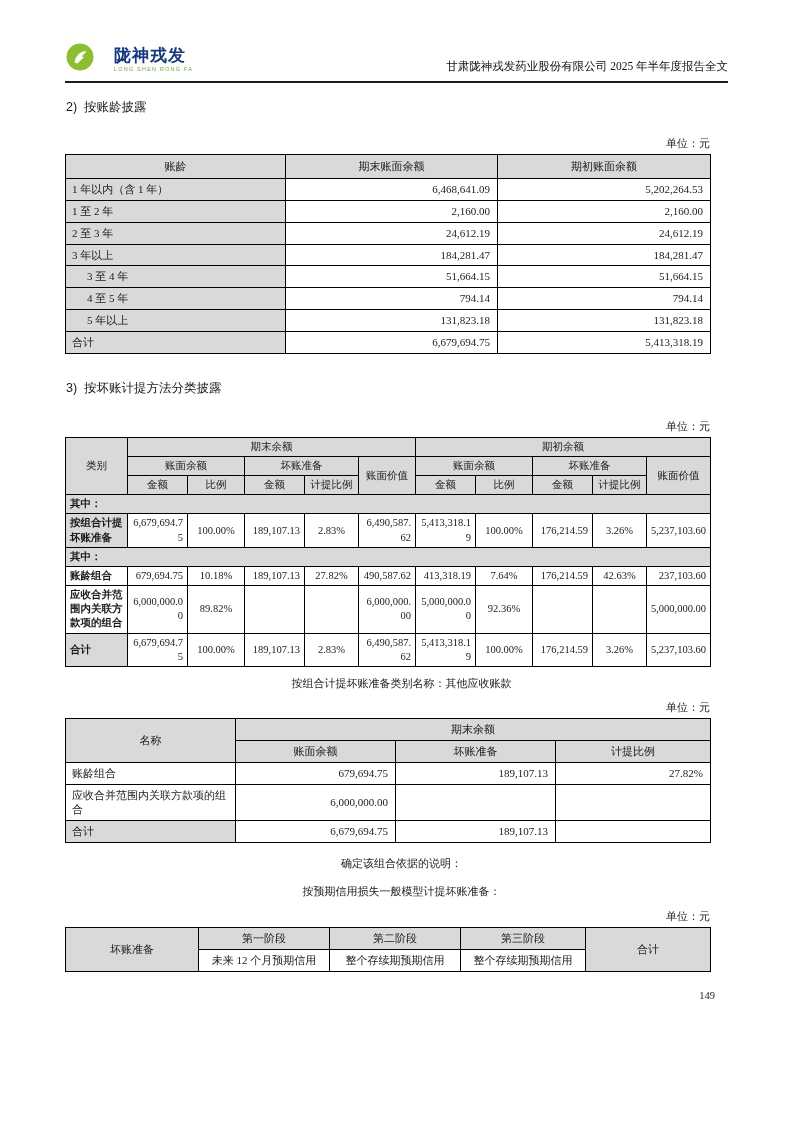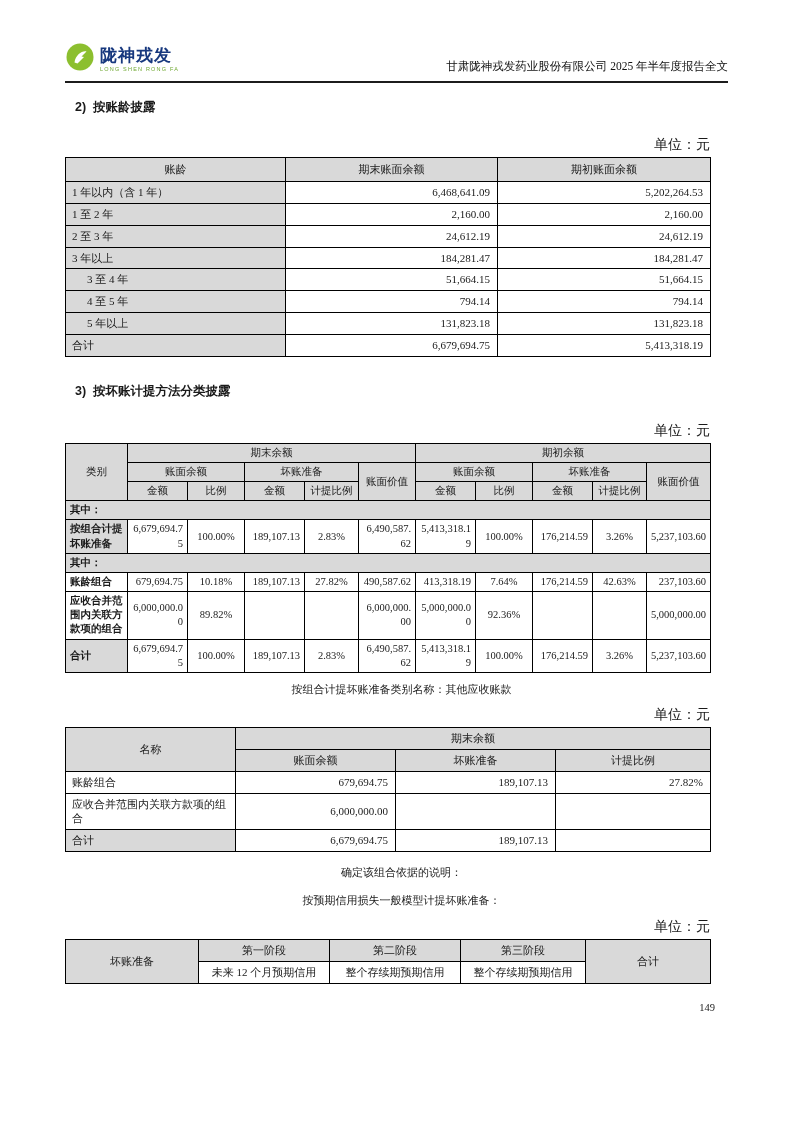--- a/index.html
+++ b/index.html
@@ -13,37 +13,37 @@
     color:#1a1a1a;
     overflow:hidden;
   }
   .content { padding:42px 65px 0 65px; }
 
   
   .hdr {
     display:flex; justify-content:space-between; align-items:flex-end;
     border-bottom:2.5px solid #1c1c1c; padding-bottom:5px;
   }
-  .logo { display:flex; align-items:center; gap:5px; }
+  .logo { display:flex; align-items:center; gap:19px; }
   .logo-txt .cn {
     font-family:"Liberation Sans","DejaVu Sans",sans-serif;
     font-weight:bold; font-size:17px; color:#17387e; letter-spacing:1px; line-height:1;
   }
   .logo-txt .en {
     font-family:"Liberation Sans","DejaVu Sans",sans-serif;
     font-size:5.5px; color:#6fa832; letter-spacing:1.2px; margin-top:2px;
   }
   .doc-title { font-size:11.5px; color:#111; padding-bottom:2px; }
 
   
   .sec-heading {
     font-family:"Liberation Sans","DejaVu Sans",sans-serif;
-    font-weight:bold; font-size:12.5px; margin:16px 0 0 10px; white-space:pre-wrap;
-  }
-  .unit { width:645px; text-align:right; font-size:14px; margin-top:20px; margin-bottom:3px; }
+    font-weight:normal; font-size:12.5px; margin:16px 0 0 1px; white-space:pre-wrap;
+  }
+  .unit { width:645px; text-align:right; font-size:11px; margin-top:20px; margin-bottom:3px; }
   .note { font-size:11px; margin:10px 0 0 10px;text-align:center; }
   .pagenum { width:650px; text-align:right; font-size:10.5px; margin-top:18px; color:#222; }
 
   
   table { border-collapse:collapse; table-layout:fixed; width:645px; }
   td {
     border:1px solid #000;
     font-size:11px; line-height:1.35;
     padding:3px 4px; vertical-align:middle;
     overflow:hidden;

